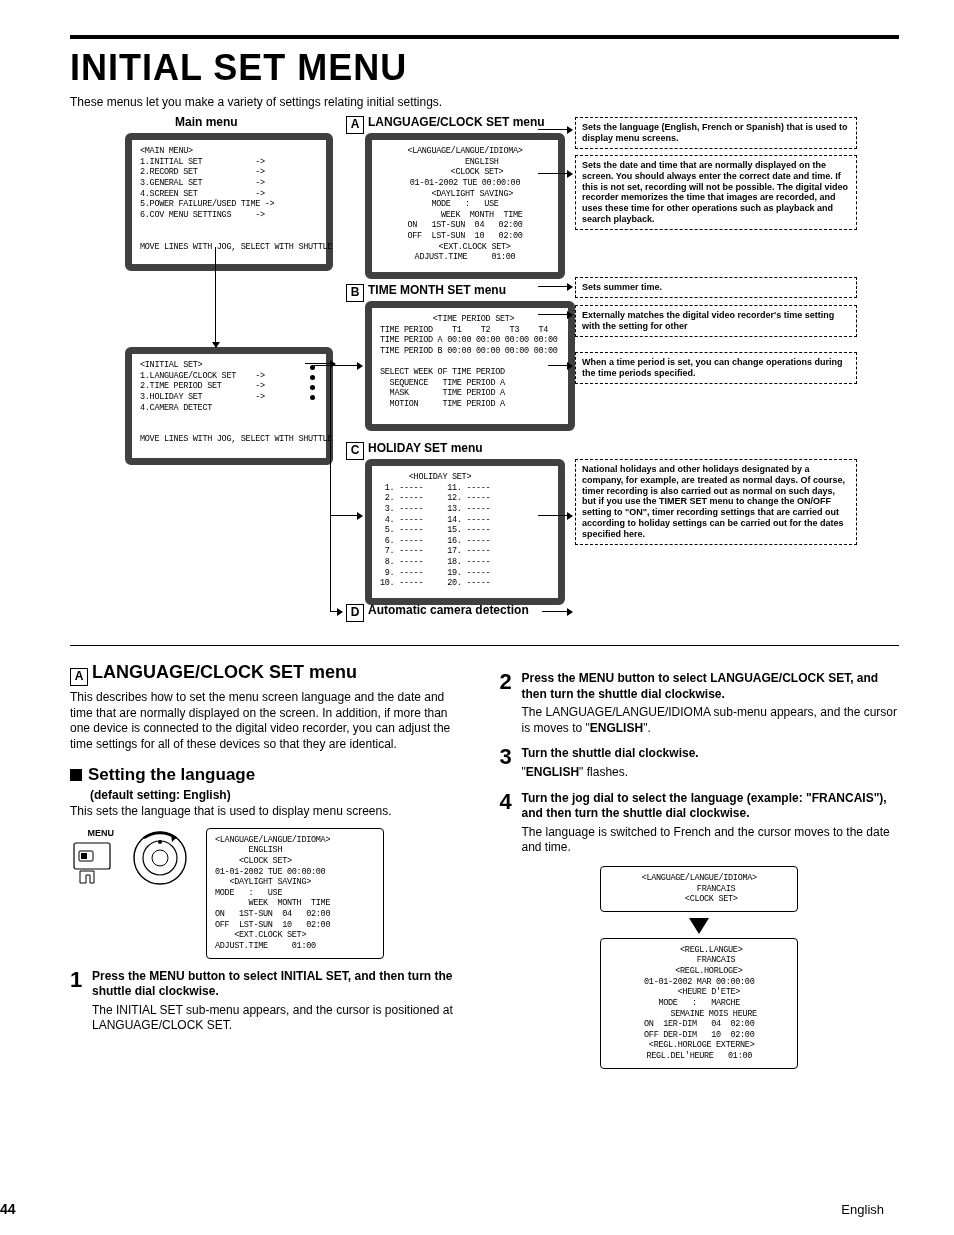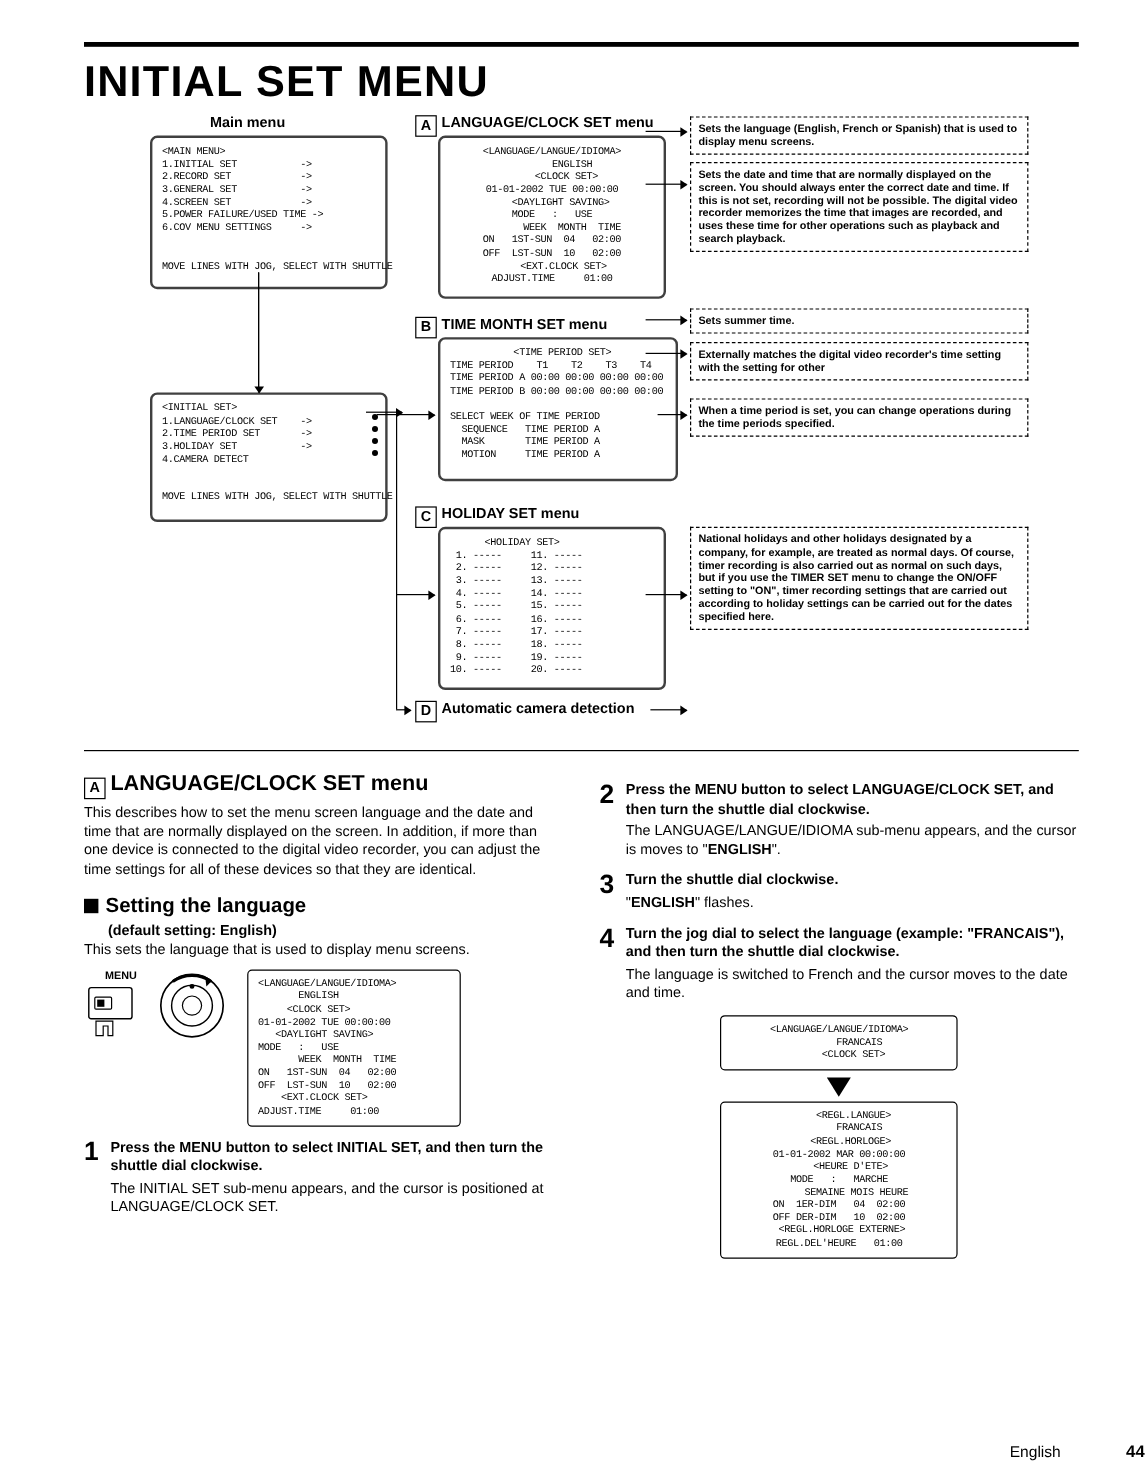--- a/index.html
+++ b/index.html
@@ -54,21 +54,21 @@
     text-align: center;
     line-height: 14px;
     font-weight: 700;
     font-family: Arial, Helvetica, sans-serif;
     font-size: 12px;
     margin-right: 4px;
     vertical-align: -2px;
   }
   .screen {
     position: absolute;
-    border: 2px solid #404040;
+    border: 7px solid #404040;
     border-radius: 6px;
     padding: 6px 8px;
     background: #fff;
     line-height: 1.25;
     white-space: pre;
     font-family: "Courier New", monospace;
     font-size: 8.5px;
     letter-spacing: -0.3px;
   }
   .callout {
@@ -147,33 +147,34 @@
     border:1px solid #000;border-radius:4px;padding:6px 8px;
     font-family:"Courier New",monospace;font-size:8.5px;line-height:1.25;
     white-space:pre;letter-spacing:-0.3px;min-width:160px;
   }
 
   .right-screen-wrap{
     margin-top:10px;display:flex;justify-content:center;
   }
 
   .page-num {
-    position:absolute;left:0;right:0;bottom:18px;text-align:right;
+    position:absolute;left:0;right:0;bottom:18px;text-align:left;
     font-weight:700;font-size:14px;
   }
   .english {
     position:absolute;right:70px;bottom:18px;font-size:13px;
   }
 </style>
 </head>
 <body>
 
 <div class="page">
   <div class="top-rule"></div>
   <h1 class="title">INITIAL SET MENU</h1>
+  <div class="intro">These menus let you make a variety of settings relating initial settings.</div>
 
   <div class="diagram">
 
     <div class="d-label" style="left:105px;top:0px">Main menu</div>
     <div class="d-label" style="left:276px;top:0px">
       <span class="box-letter">A</span><span>LANGUAGE/CLOCK SET menu</span>
     </div>
     <div class="d-label" style="left:276px;top:168px">
       <span class="box-letter">B</span><span>TIME MONTH SET menu</span>
     </div>

